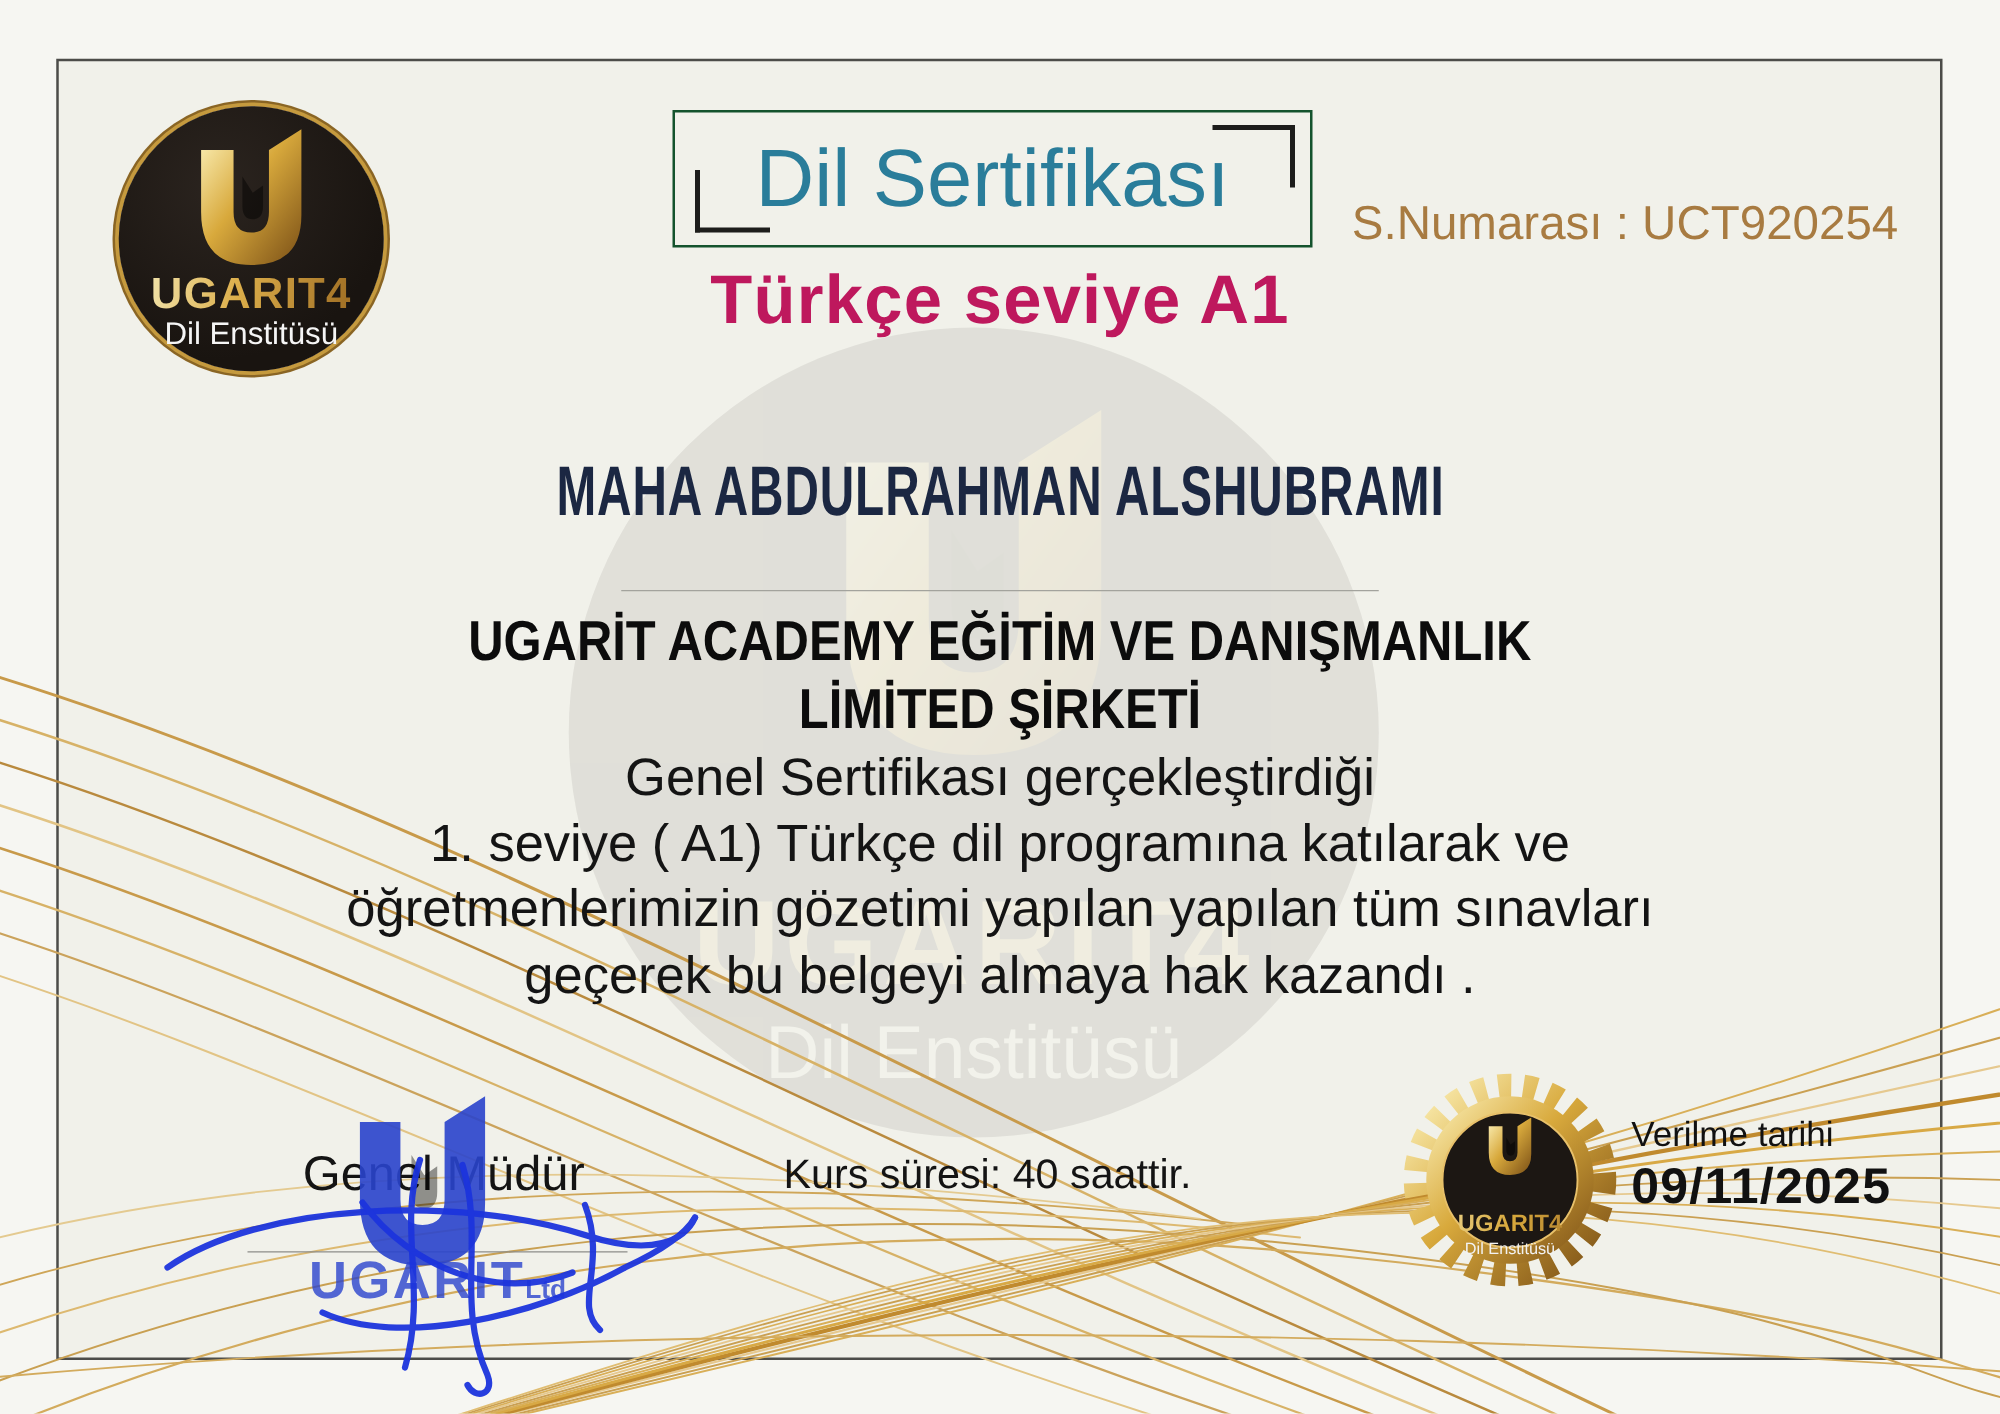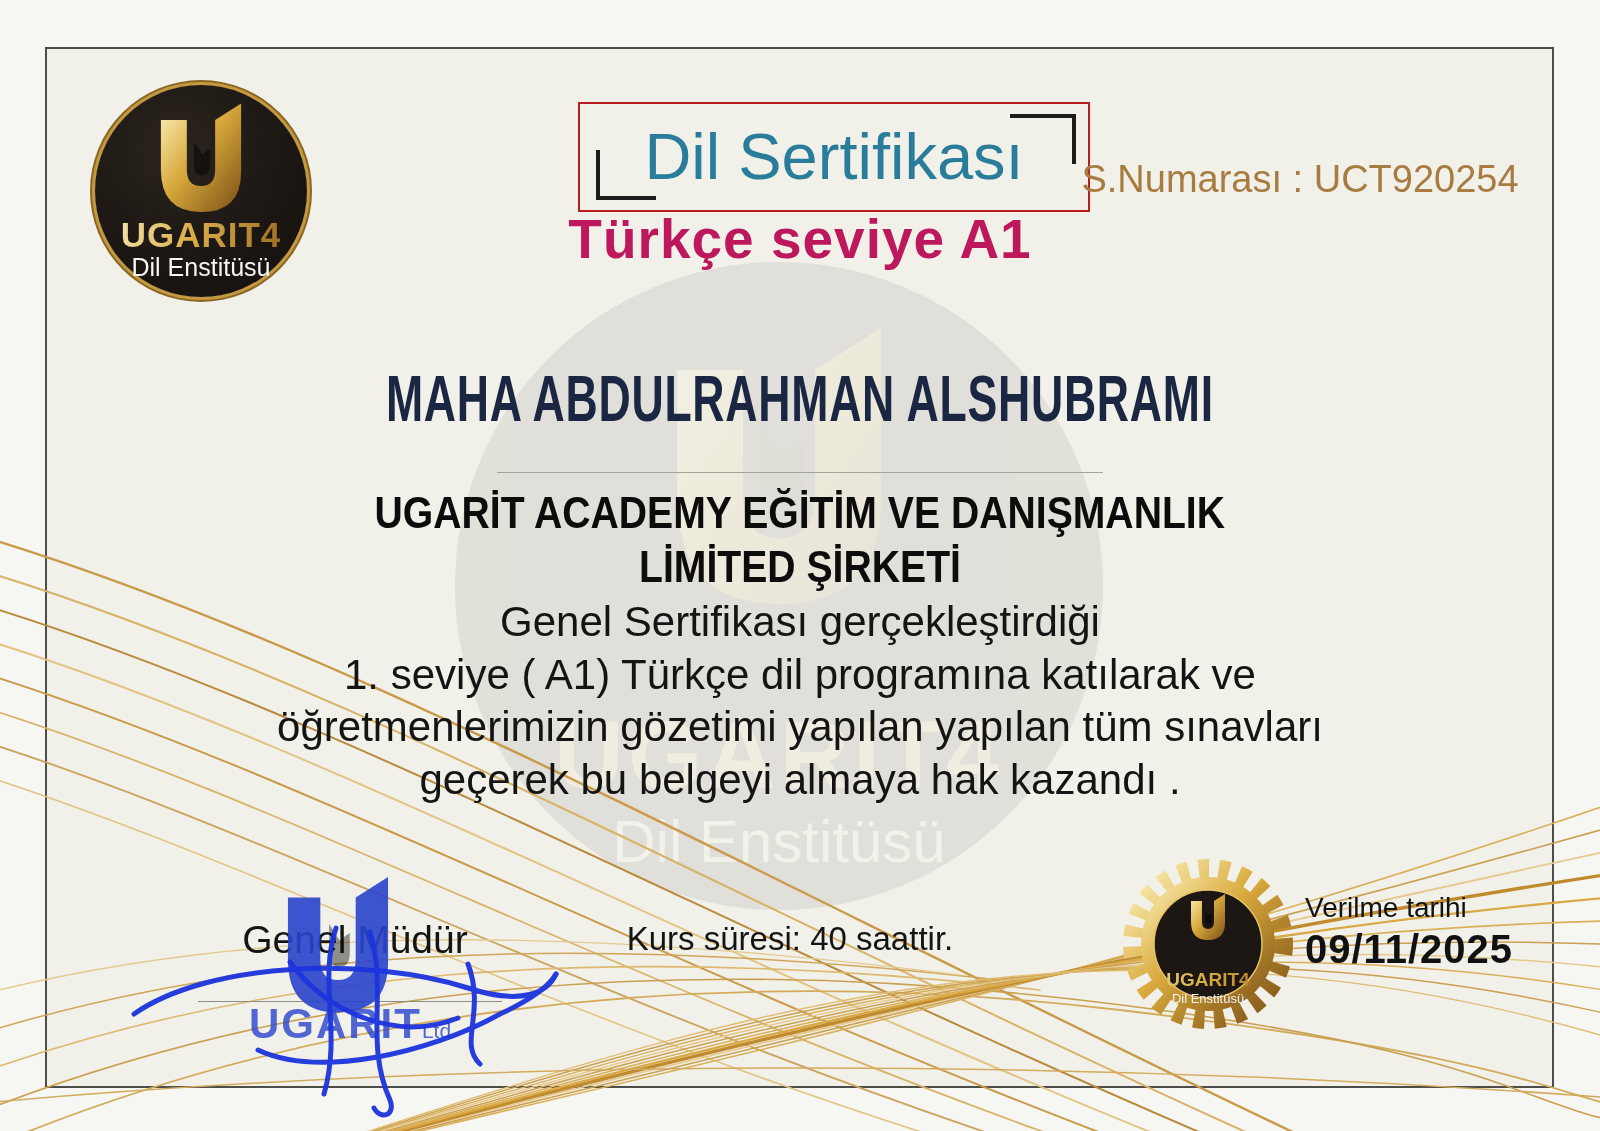--- a/index.html
+++ b/index.html
@@ -28,54 +28,54 @@
   .logo-badge{left:95px;top:85px;width:212px;height:212px;border-radius:50%;
               background:radial-gradient(circle at 38% 30%, #2b241f 0%, #191410 70%);
               box-shadow:0 0 0 3px #c59a3e, 0 0 0 5px #8a6524;z-index:3;}
   .logo-u{left:47px;top:16px;width:118px;height:130px;}
   .logo-word{left:0;top:130px;width:212px;font-size:35px;font-weight:700;letter-spacing:1px;
              background:linear-gradient(100deg,#f2e5ae 10%,#dcae4a 45%,#9c6b22 90%);
              -webkit-background-clip:text;background-clip:text;color:transparent;}
   .logo-sub{left:0;top:168px;width:212px;font-size:25px;color:#f5f5f5;font-weight:400;}
 
   
-  .title-box{left:538px;top:102px;width:508px;height:106px;border:2px solid #b91c1c;z-index:3;margin-left:40px;}
+  .title-box{left:538px;top:88px;width:508px;height:106px;border:2px solid #14532d;z-index:3;}
   .title-text{left:0;top:0;width:508px;height:106px;line-height:106px;font-size:65px;
               color:#2a7d9a;letter-spacing:0px;}
   .bracket-bl{left:16px;bottom:10px;width:56px;height:46px;
               border-left:4px solid #1d1d1b;border-bottom:4px solid #1d1d1b;}
   .bracket-tr{right:12px;top:10px;width:62px;height:46px;
               border-right:4px solid #1d1d1b;border-top:4px solid #1d1d1b;}
 
   .serial{left:1075px;top:158px;width:450px;font-size:38px;color:#a87b41;z-index:3;}
   .level-title{left:0;top:207px;width:1600px;font-size:55px;font-weight:800;
                color:#be185d;letter-spacing:1px;z-index:3;}
 
-  .name{left:0;top:363px;width:1600px;font-size:62px;font-weight:700;color:#1b2742;z-index:3;white-space:nowrap;}
+  .name{left:0;top:363px;width:1600px;font-size:53px;font-weight:700;color:#1b2742;z-index:3;white-space:nowrap;}
   .name .squeeze{display:inline-block;transform:scale(.72,1.06);transform-origin:50% 50%;letter-spacing:1px;}
 
   .name-divider{left:497px;top:472px;width:606px;height:1px;background:#a3a39d;z-index:3;}
 
   .org{left:0;width:1600px;font-size:45px;font-weight:700;color:#0c0c0c;z-index:3;white-space:nowrap;}
   .org .squeeze{display:inline-block;transform:scaleX(.87);transform-origin:50% 50%;}
   .org1{top:487px;} .org2{top:541px;}
 
   .body-line{left:0;width:1600px;font-size:42px;color:#141414;z-index:3;white-space:nowrap;}
   .bl0{top:598px;} .bl1{top:651px;} .bl2{top:703px;} .bl3{top:756px;}
 
   .sig-title{left:205px;top:918px;width:300px;font-size:39px;color:#141414;z-index:3;}
   .sig-line{left:198px;top:1001px;width:304px;height:1px;background:#8d8d89;z-index:3;}
   .course{left:590px;top:920px;width:400px;font-size:33px;color:#141414;z-index:4;}
 
   
   .stamp{z-index:5;}
   .stamp-logo{left:263px;top:874px;width:150px;height:162px;opacity:.9;}
   .stamp-word{left:240px;top:1000px;width:220px;font-size:42px;font-weight:600;
               color:rgba(42,68,205,.8);letter-spacing:2px;white-space:nowrap;}
-  .stamp-suffix{font-size:21px;font-weight:400;letter-spacing:0;}
+  .stamp-suffix{font-size:21px;font-weight:700;letter-spacing:0;}
   .stamp-sig{left:128px;top:922px;width:446px;height:200px;}
 
   
   .seal{left:1119px;top:855px;width:178px;height:178px;z-index:3;}
   .seal-word{left:0;top:114px;width:178px;font-size:19px;font-weight:700;
              background:linear-gradient(100deg,#f0dfa2 10%,#d8a93c 50%,#a5742a 90%);
              -webkit-background-clip:text;background-clip:text;color:transparent;z-index:4;}
   .seal-sub{left:0;top:136px;width:178px;font-size:13px;color:#f2f2f2;z-index:4;}
 
   .date-label{left:1305px;top:892px;width:260px;font-size:28px;color:#111;text-align:left;z-index:3;}

